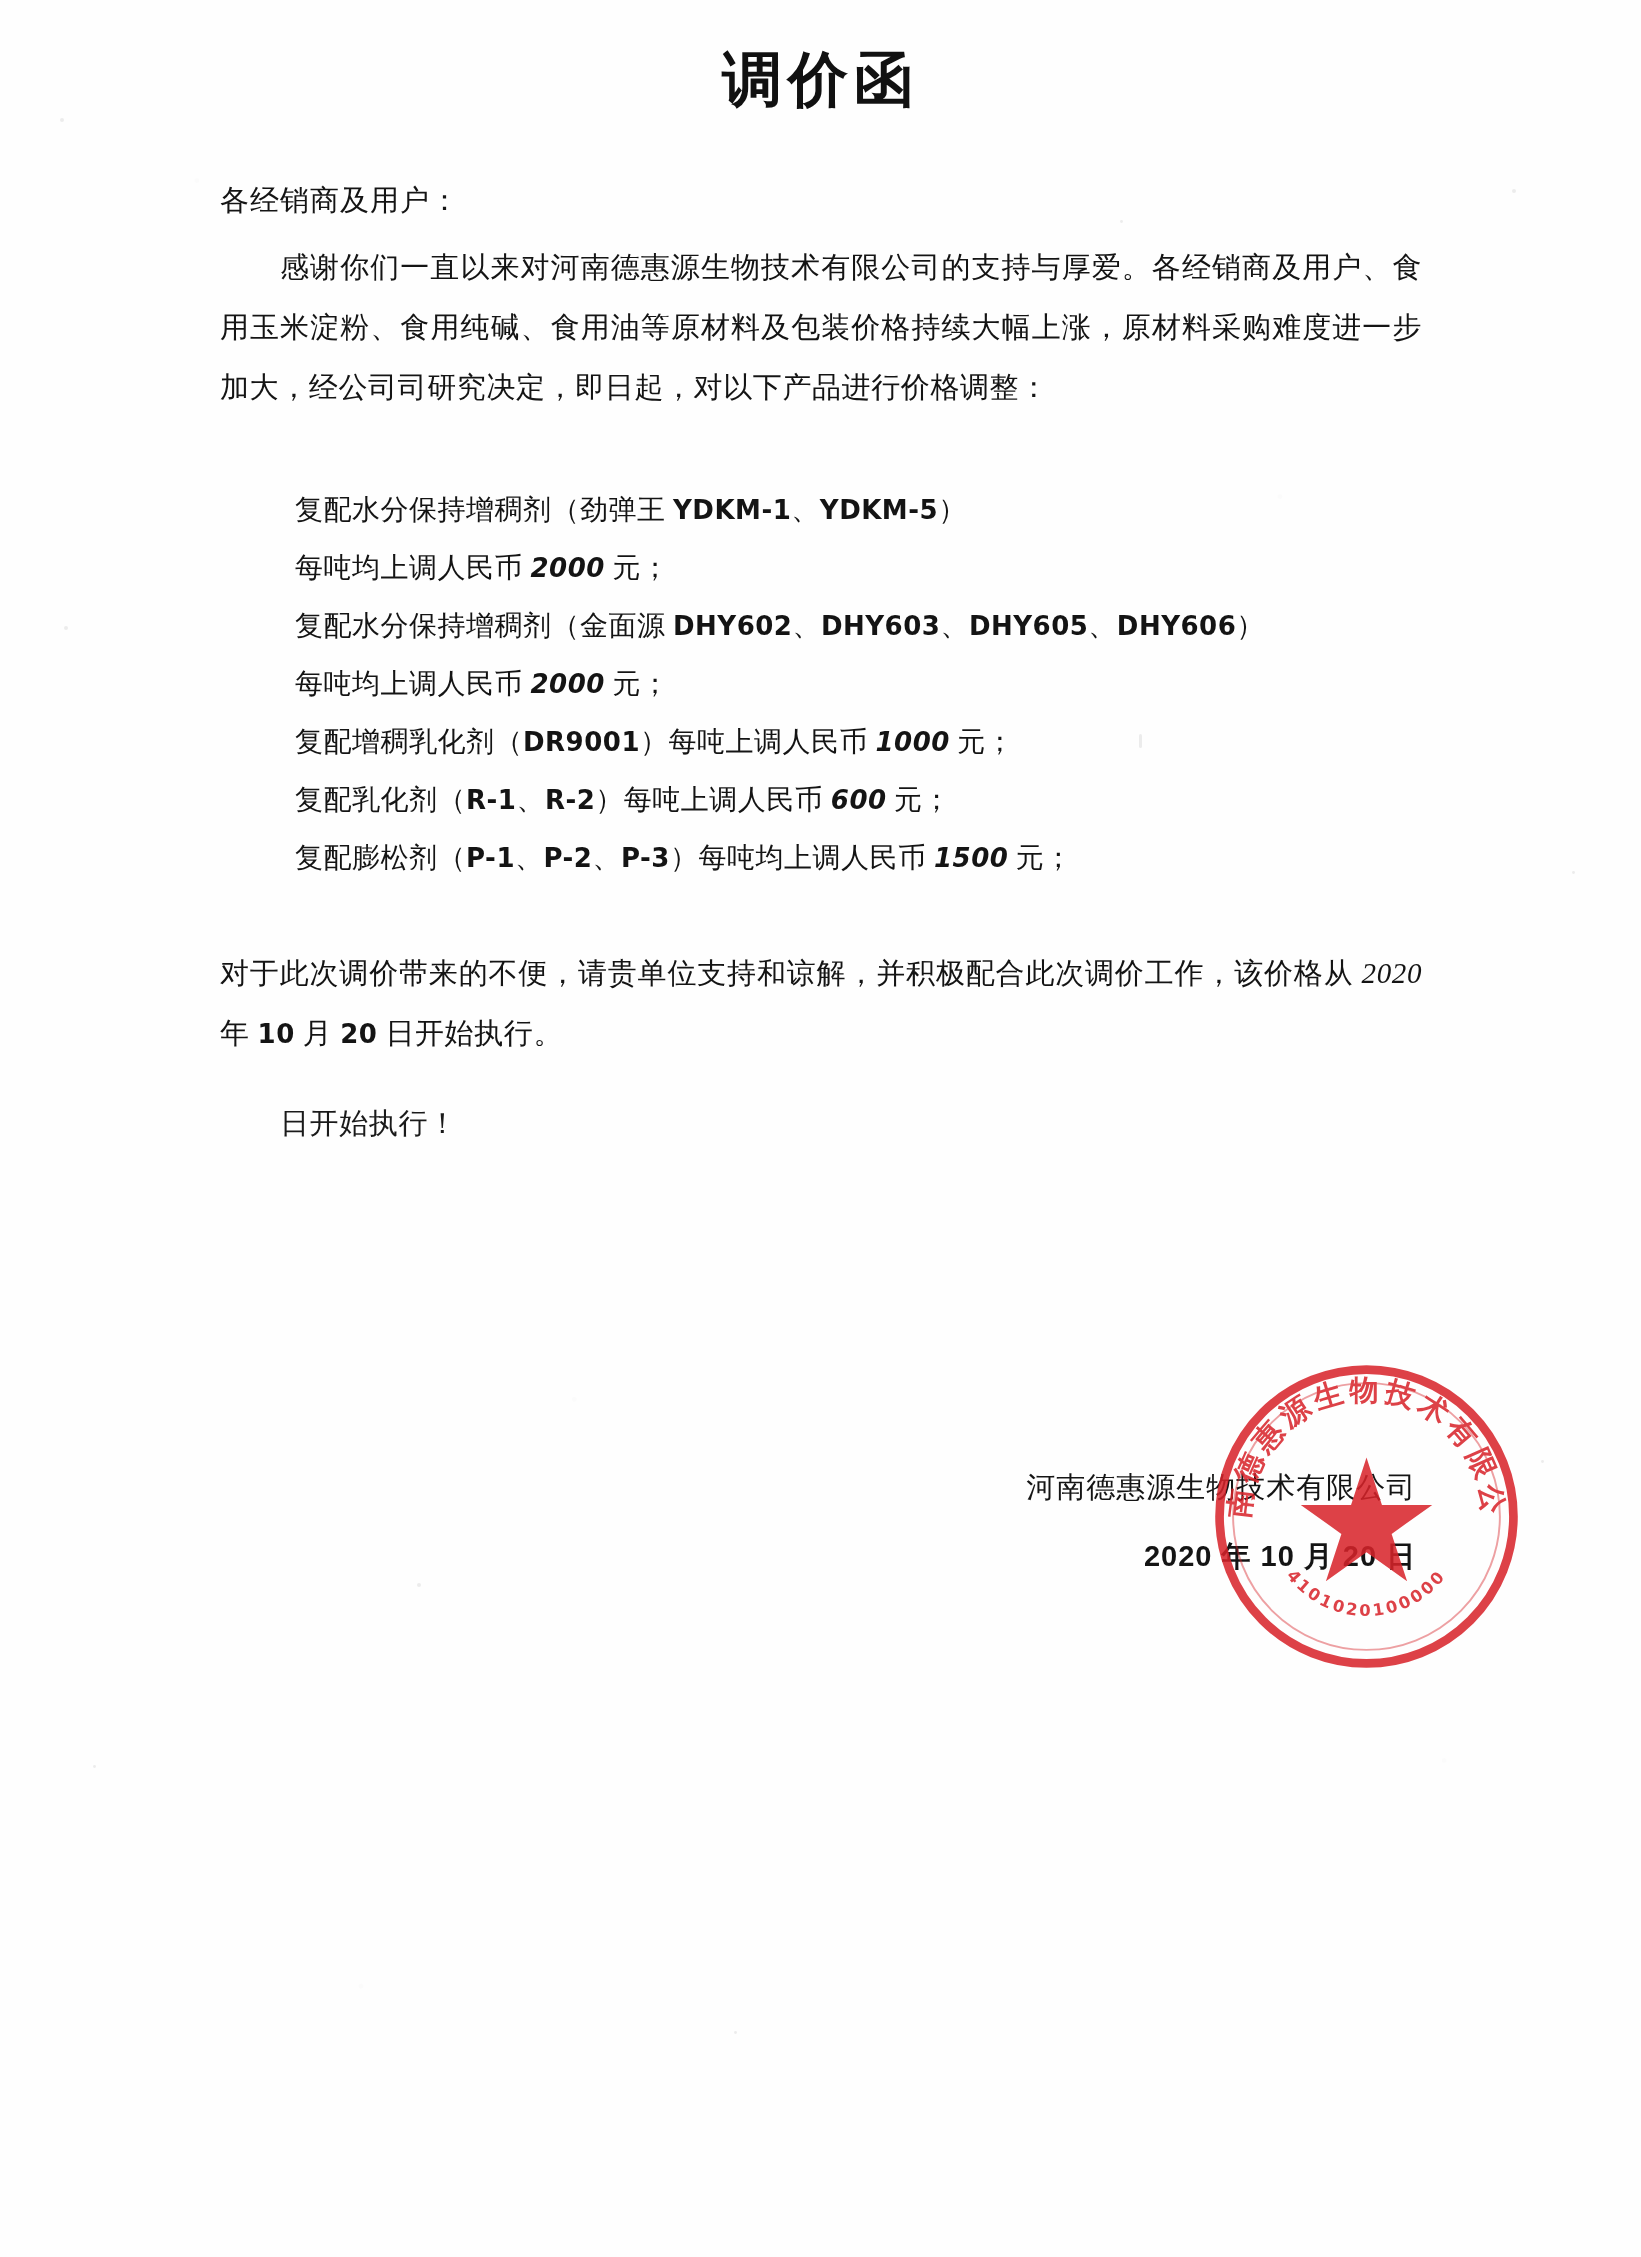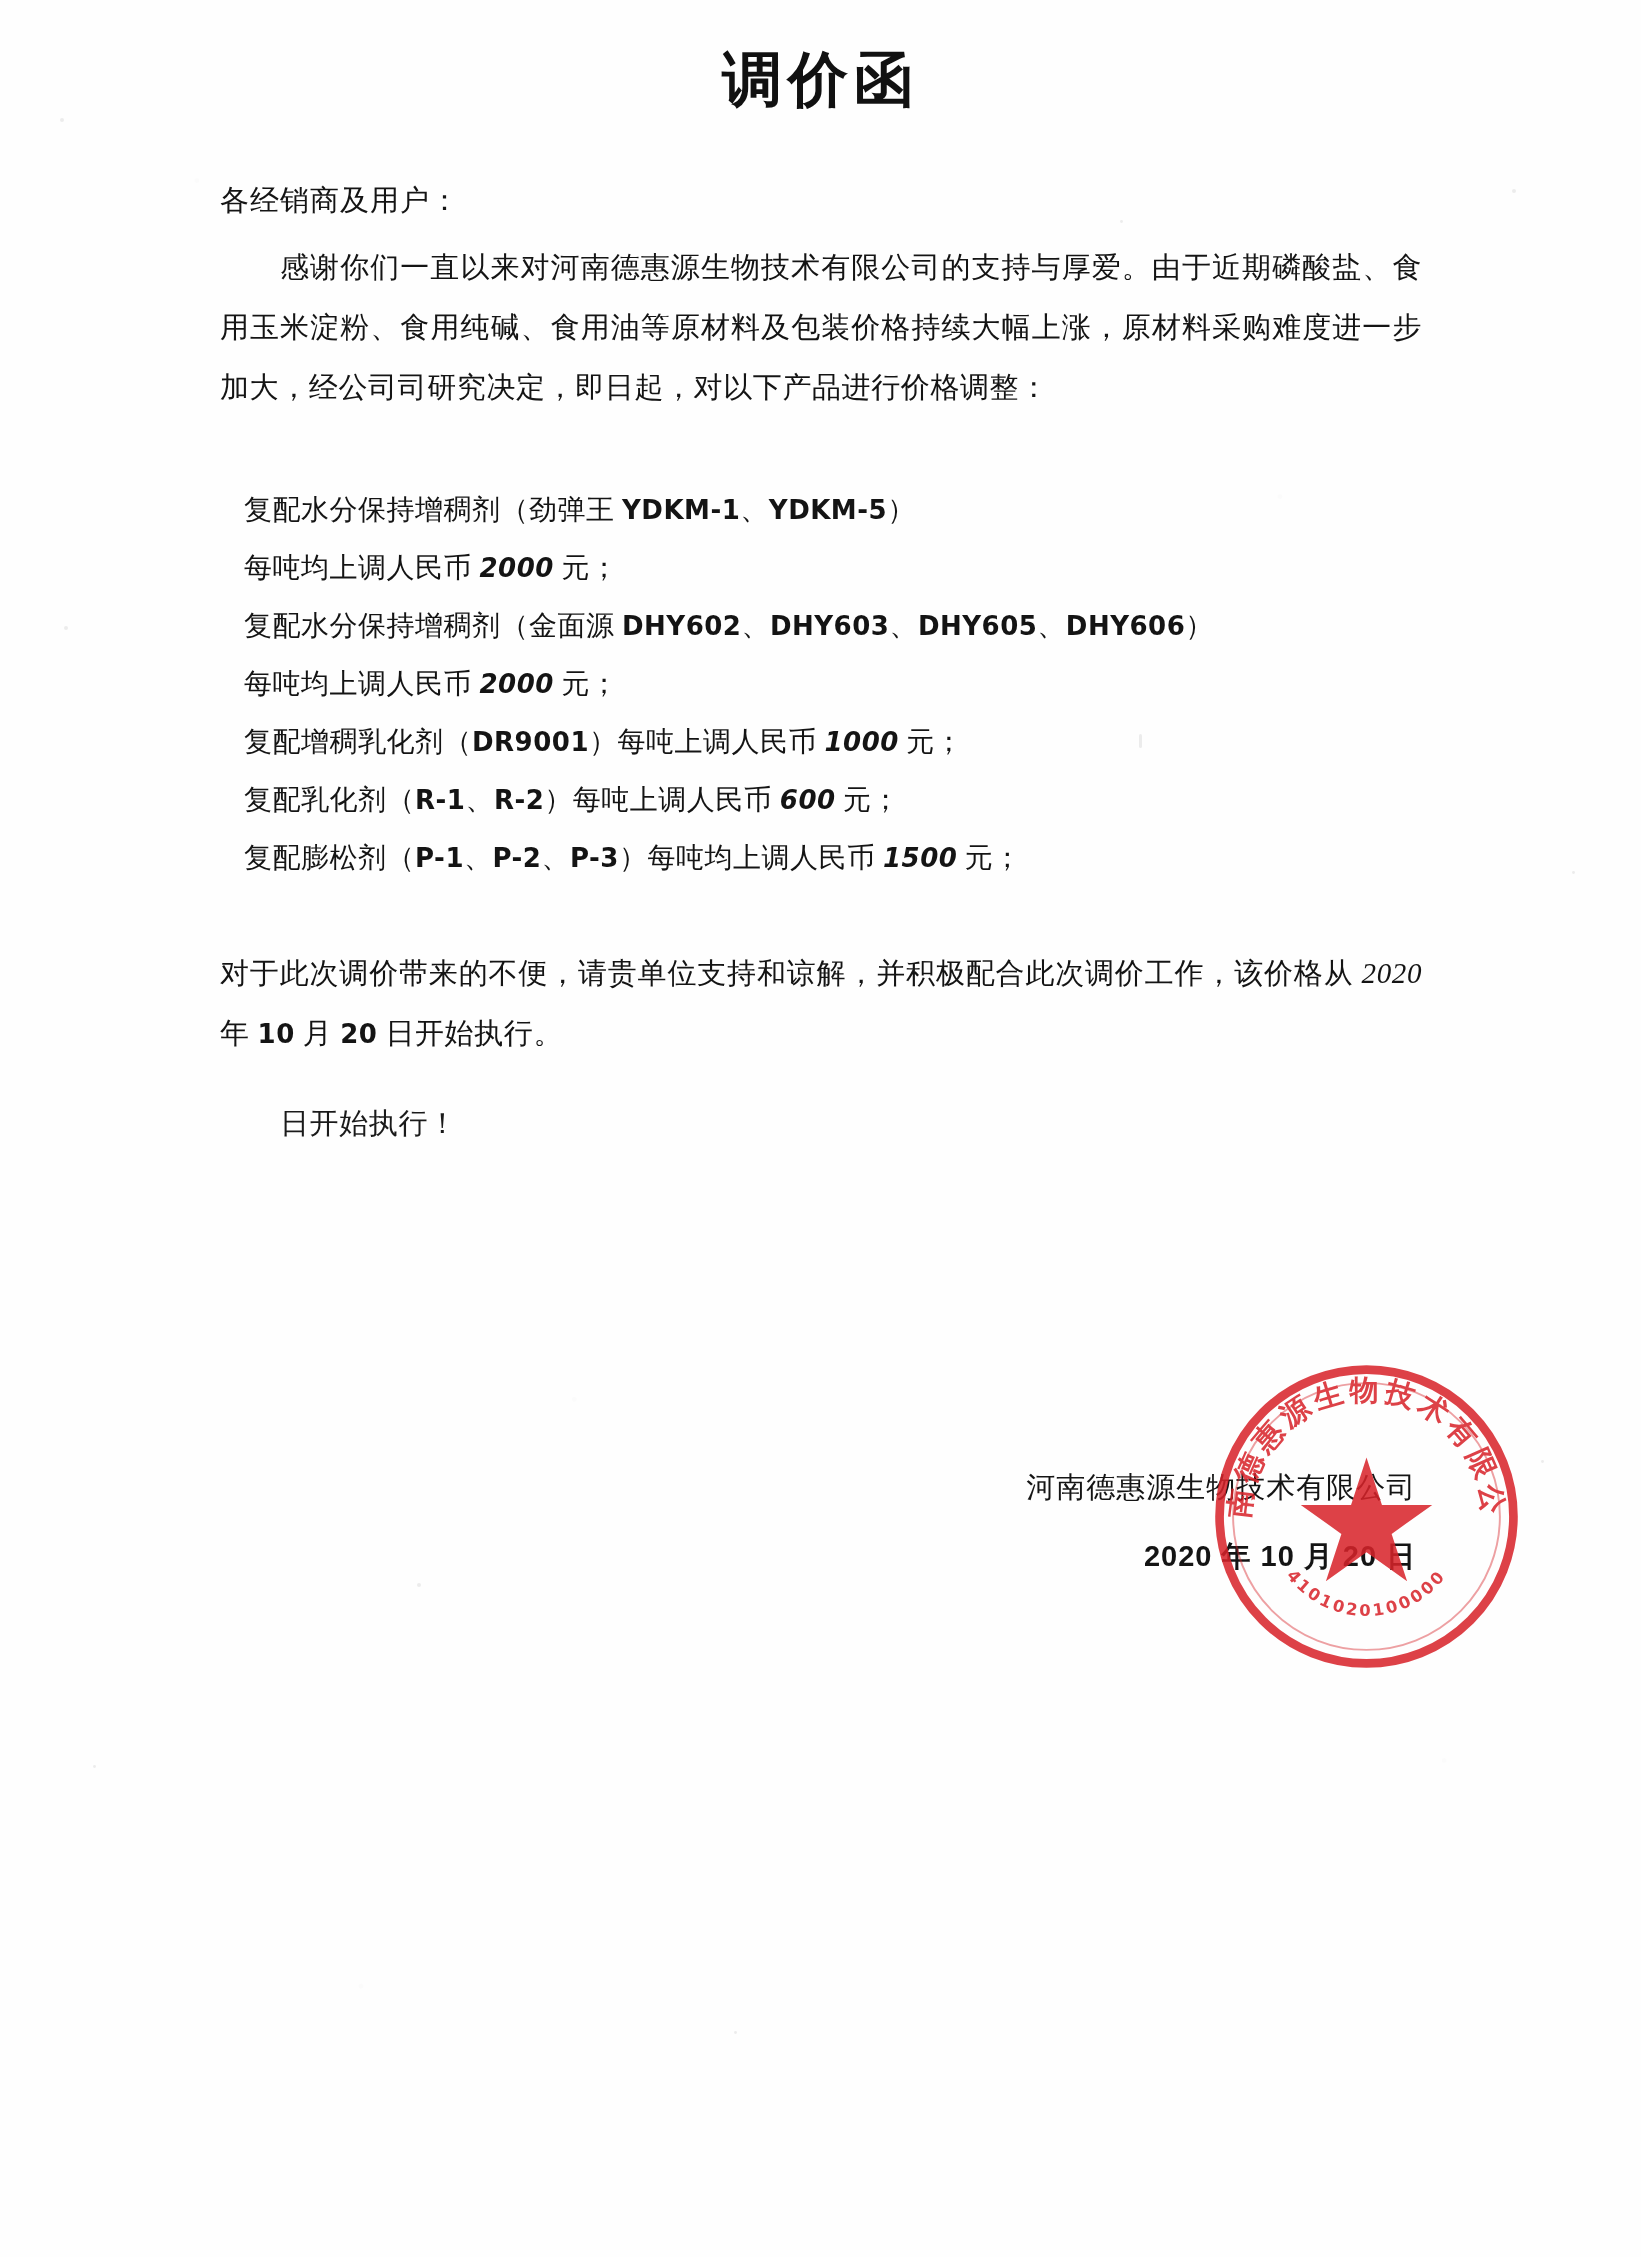--- a/index.html
+++ b/index.html
@@ -58,21 +58,21 @@
     text-align: justify;
     text-justify: inter-ideograph;
     text-indent: 60px;
     margin-top: 15.4px;
     letter-spacing: 0.6px;
     color: #141414;
   }
 
   .product-list {
     margin-top: 64px;
-    margin-left: 24px;
+    margin-left: 75px;
   }
   .product-line {
     font-size: 28px;
     line-height: 58px;
     letter-spacing: 0.5px;
     color: #141414;
     white-space: nowrap;
   }
   .product-line b {
     font-family: "DejaVu Sans", "Liberation Sans", sans-serif;
@@ -169,21 +169,21 @@
   <div class="speck" style="left:93px;top:1765px;width:2.9px;height:2.9px;"></div>
   <div class="speck" style="left:1541px;top:1460px;width:2.9px;height:2.9px;"></div>
   <div class="speck" style="left:734px;top:2031px;width:2.9px;height:2.9px;"></div>
 
   <div class="content">
 
     <h1 class="doc-title">调价函</h1>
 
     <div class="salutation">各经销商及用户：</div>
 
-    <p class="para">感谢你们一直以来对河南德惠源生物技术有限公司的支持与厚爱。由于近期磷酸盐、食用玉米淀粉、食用纯碱、食用油等原材料及包装价格持续大幅上涨，原材料采购难度进一步加大，经公司司研究决定，即日起，对以下产品进行价格调整：</p>
+    <p class="para">感谢你们一直以来对河南德惠源生物技术有限公司的支持与厚爱。各经销商及用户、食用玉米淀粉、食用纯碱、食用油等原材料及包装价格持续大幅上涨，原材料采购难度进一步加大，经公司司研究决定，即日起，对以下产品进行价格调整：</p>
 
     <div class="product-list">
       <div class="product-line">复配水分保持增稠剂（劲弹王 <b>YDKM-1</b>、<b>YDKM-5</b>）</div>
       <div class="product-line">每吨均上调人民币 <i>2000</i> 元；</div>
       <div class="product-line">复配水分保持增稠剂（金面源 <b>DHY602</b>、<b>DHY603</b>、<b>DHY605</b>、<b>DHY606</b>）</div>
       <div class="product-line">每吨均上调人民币 <i>2000</i> 元；</div>
       <div class="product-line">复配增稠乳化剂（<b>DR9001</b>）每吨上调人民币 <i>1000</i> 元；</div>
       <div class="product-line">复配乳化剂（<b>R-1</b>、<b>R-2</b>）每吨上调人民币 <i>600</i> 元；</div>
       <div class="product-line">复配膨松剂（<b>P-1</b>、<b>P-2</b>、<b>P-3</b>）每吨均上调人民币 <i>1500</i> 元；</div>
     </div>

